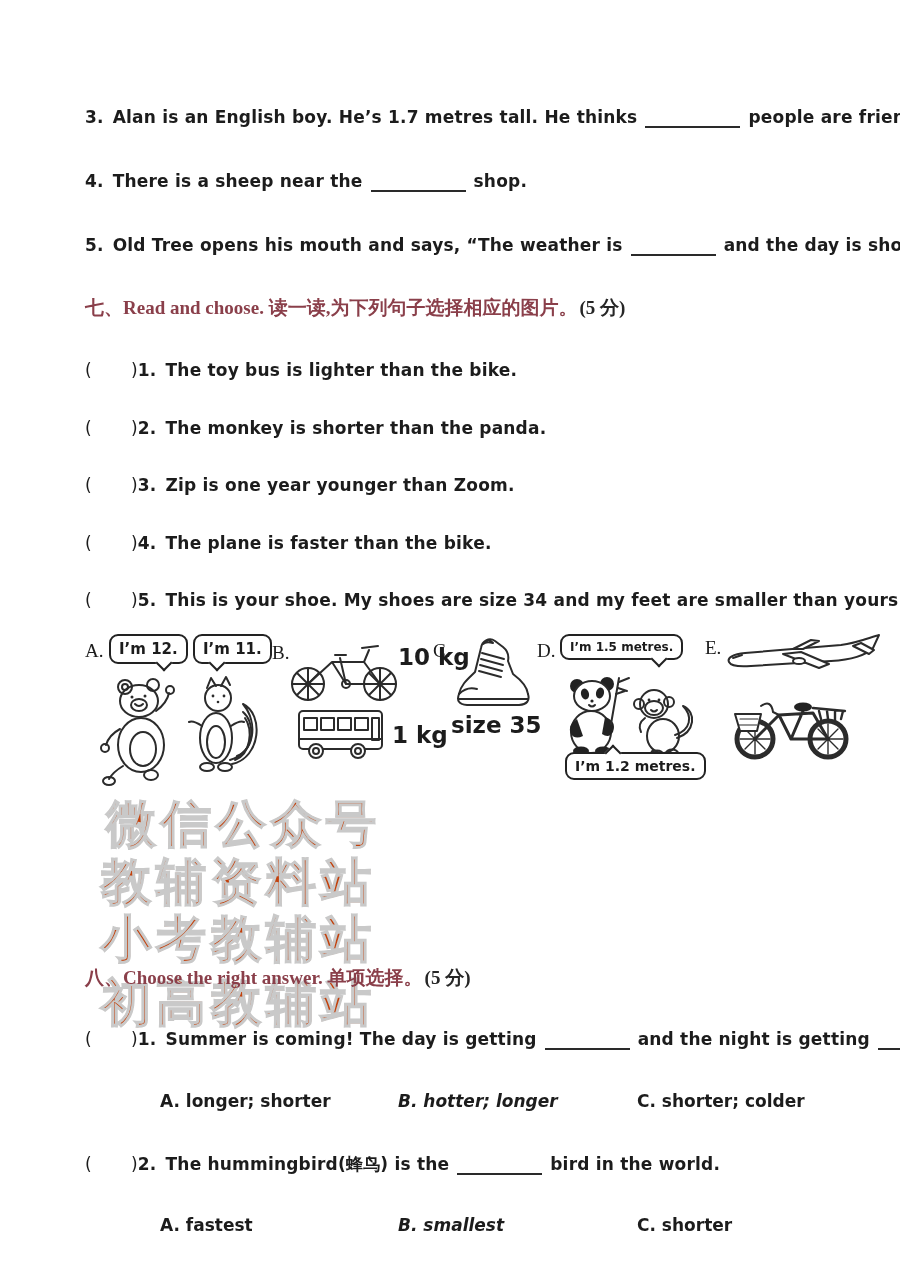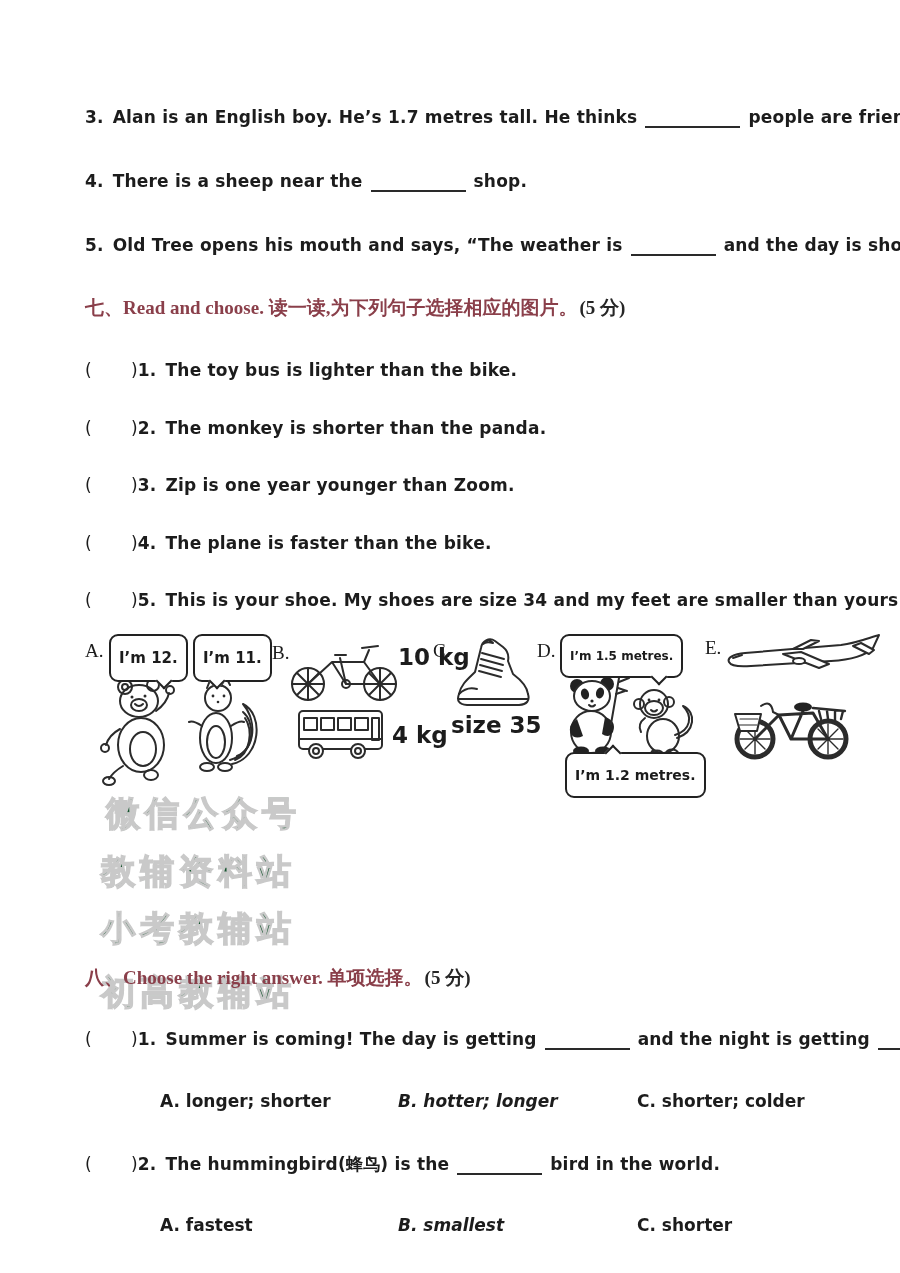--- a/index.html
+++ b/index.html
@@ -19,31 +19,31 @@
     font-size:19px;font-weight:700;color:#8a3f4a;white-space:nowrap;}
   .sechead .score{color:#262626;font-weight:700;margin-left:2px;}
   .optrow{position:absolute;left:0;width:900px;height:24px;font-size:17px;font-weight:600;}
   .optA{position:absolute;left:160px;}
   .optB{position:absolute;left:398px;font-style:italic;}
   .optC{position:absolute;left:637px;}
   .pics{position:absolute;left:85px;top:443px;width:805px;height:162px;}
   .pgroup{position:absolute;top:0;height:162px;}
   .plabel{position:absolute;font-family:"Liberation Serif","DejaVu Serif",serif;font-size:19px;font-weight:500;}
   .bub{position:absolute;background:#fff;border:2px solid #222;border-radius:9px;
-       padding:13px 8px;font-weight:700;font-size:15px;white-space:nowrap;z-index:2;}
+       padding:4px 8px;font-weight:700;font-size:15px;white-space:nowrap;z-index:2;}
   .bub::after{content:"";position:absolute;width:10px;height:10px;background:#fff;}
   .bub.tail-dr::after{right:16px;bottom:-7px;border-right:2px solid #222;border-bottom:2px solid #222;transform:rotate(45deg);}
   .bub.tail-dl::after{left:16px;bottom:-7px;border-left:2px solid #222;border-bottom:2px solid #222;transform:rotate(-45deg);}
   .bub.tail-ur::after{left:40px;top:-7px;border-left:2px solid #222;border-top:2px solid #222;transform:rotate(45deg);}
   .cap{position:absolute;font-size:23px;font-weight:700;white-space:nowrap;}
   .pic{position:absolute;}
   .pic svg{display:block;}
   .lineart{stroke:#2b2b2b;stroke-width:2;fill:none;stroke-linecap:round;stroke-linejoin:round;}
-  .wm{position:absolute;font-size:34px;font-weight:700;letter-spacing:5px;
-      color:#14532d;-webkit-text-stroke:1.4px #c9c9c9;z-index:0;white-space:nowrap;font-family:Liberation Mono, monospace;}
+  .wm{position:absolute;font-size:50px;font-weight:700;letter-spacing:5px;
+      color:#c2410c;-webkit-text-stroke:1.4px #c9c9c9;z-index:0;white-space:nowrap;font-family:Liberation Mono, monospace;}
   .z{position:relative;z-index:1;}
 </style>
 </head>
 <body>
 
 <div class="wm" style="top:791px;left:106px;">微信公众号</div>
 <div class="wm" style="top:849px;left:101px;">教辅资料站</div>
 <div class="wm" style="top:906px;left:101px;">小考教辅站</div>
 <div class="wm" style="top:970px;left:101px;">初高教辅站</div>
 
@@ -148,21 +148,21 @@
         <rect x="42" y="12" width="13" height="12"></rect>
           <rect x="59" y="12" width="13" height="12"></rect>
         <rect x="76" y="12" width="7" height="22"></rect>
         <line x1="3" y1="33" x2="86" y2="33"></line>
         <circle cx="20" cy="45" r="7" fill="#fff"></circle>
           <circle cx="20" cy="45" r="3"></circle>
         <circle cx="62" cy="45" r="7" fill="#fff"></circle>
           <circle cx="62" cy="45" r="3"></circle>
       </svg>
     </span>
-    <span class="cap" style="left:120px;top:90px;">4 kg</span>
+    <span class="cap" style="left:120px;top:90px;">1 kg</span>
   </div>
 
   <div class="pgroup" style="left:348px;width:102px;">
     <span class="plabel" style="left:0;top:8px;">C.</span>
     <span class="pic" style="left:18px;top:0;">
       <svg width="84" height="78" viewBox="0 0 84 78" class="lineart">
         <path d="M8,62 Q4,72 16,73 L68,73 Q80,72 77,62"></path>
         <path d="M8,62 C10,52 18,46 24,40 L30,16 C31,9 38,5 44,9 L52,15 C57,19 58,24 57,29 L62,42 C70,48 76,54 77,62"></path>
         <line x1="8" y1="67" x2="77" y2="67"></line>
         <path d="M31,21 L53,27 M30,27 L52,33 M29,33 L51,39 M28,39 L50,45"></path>

